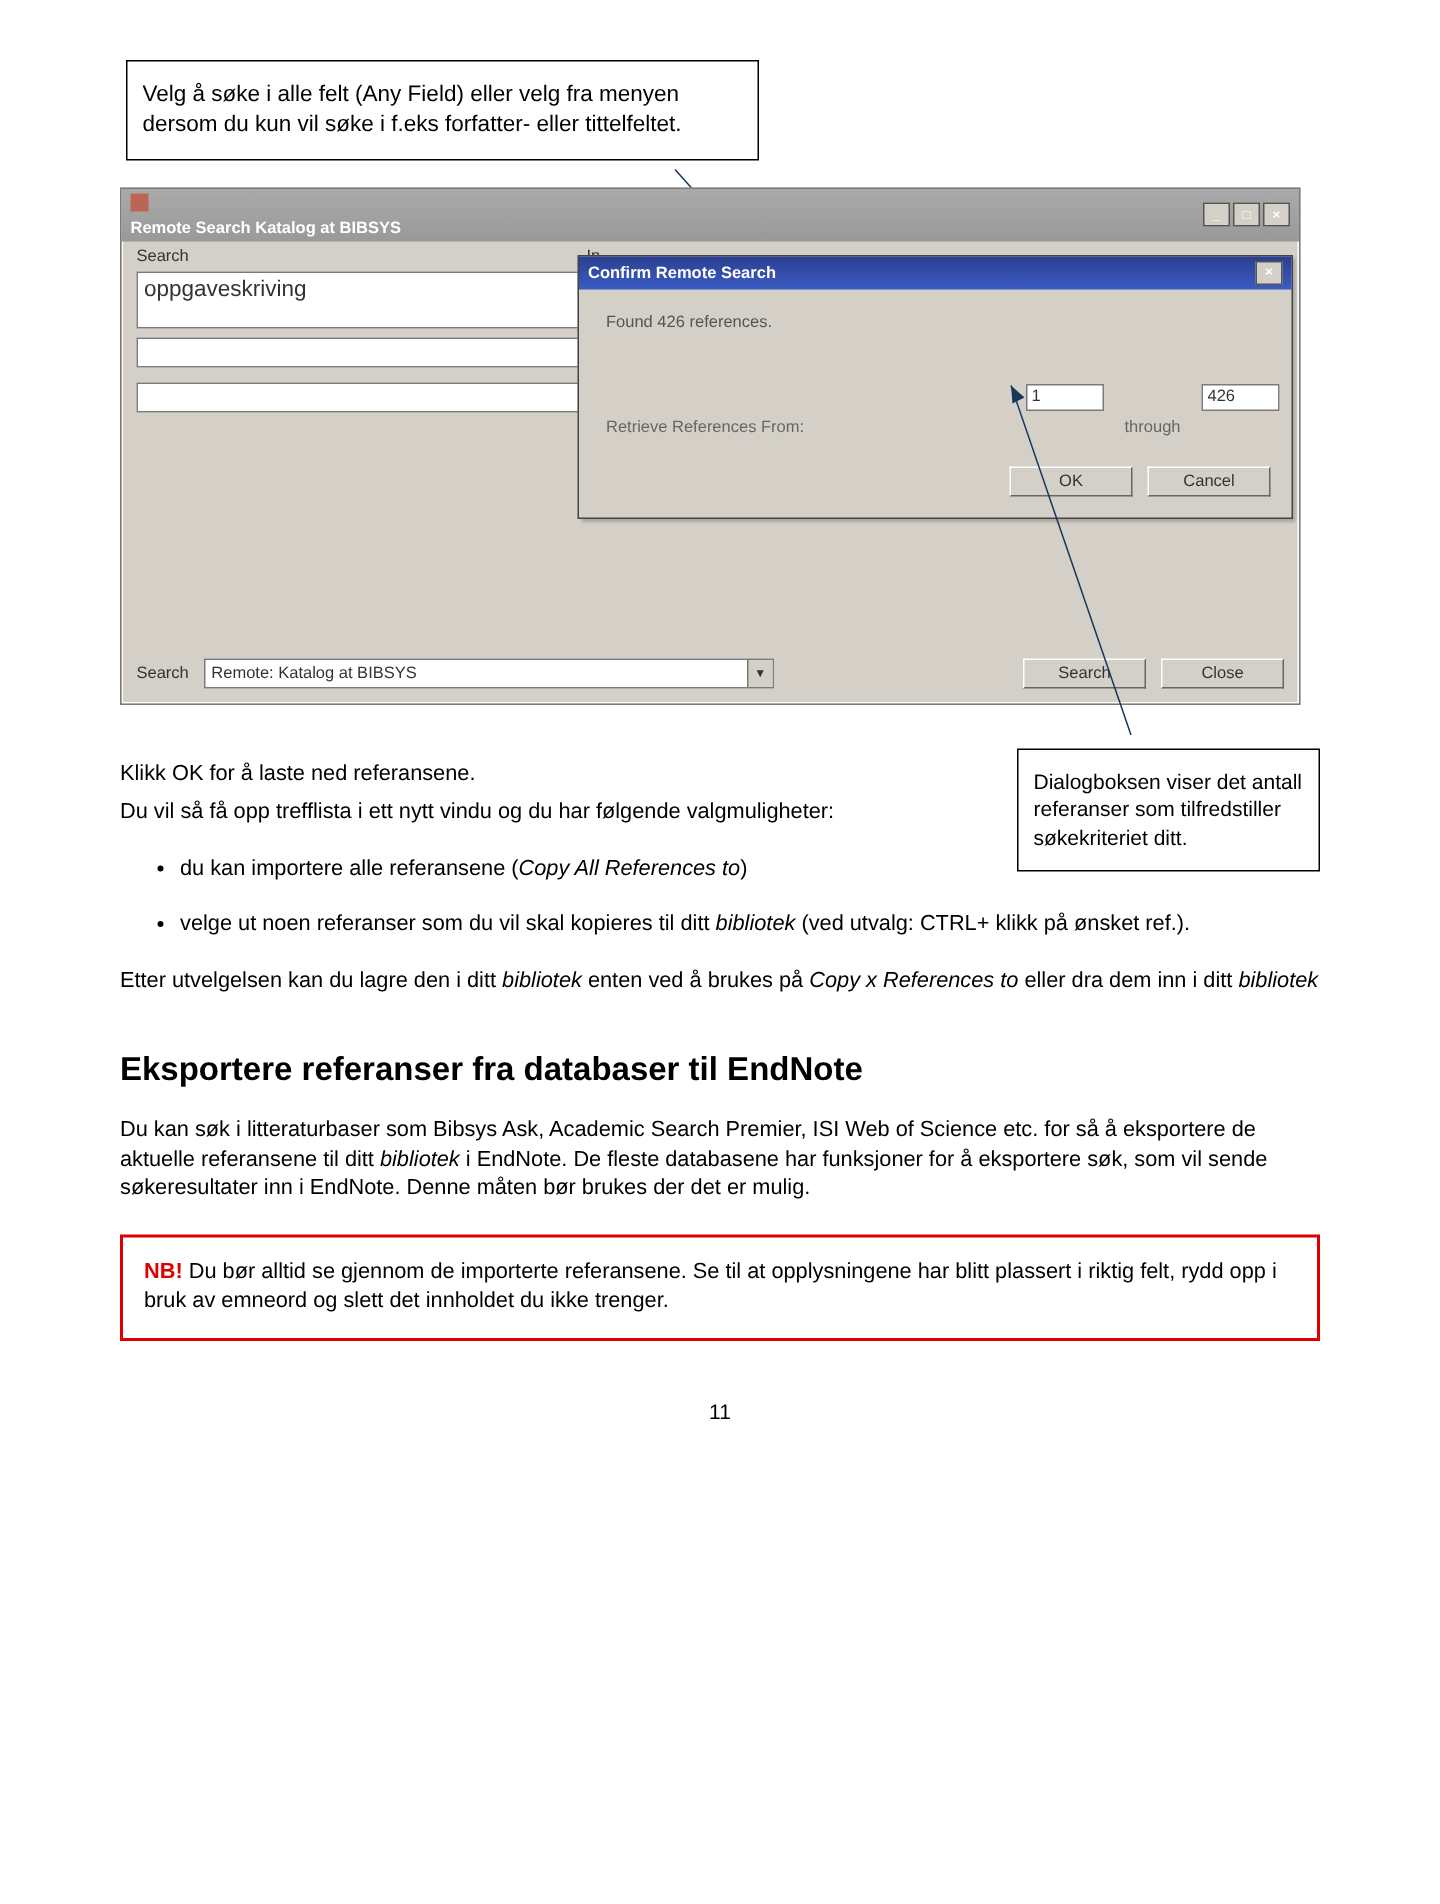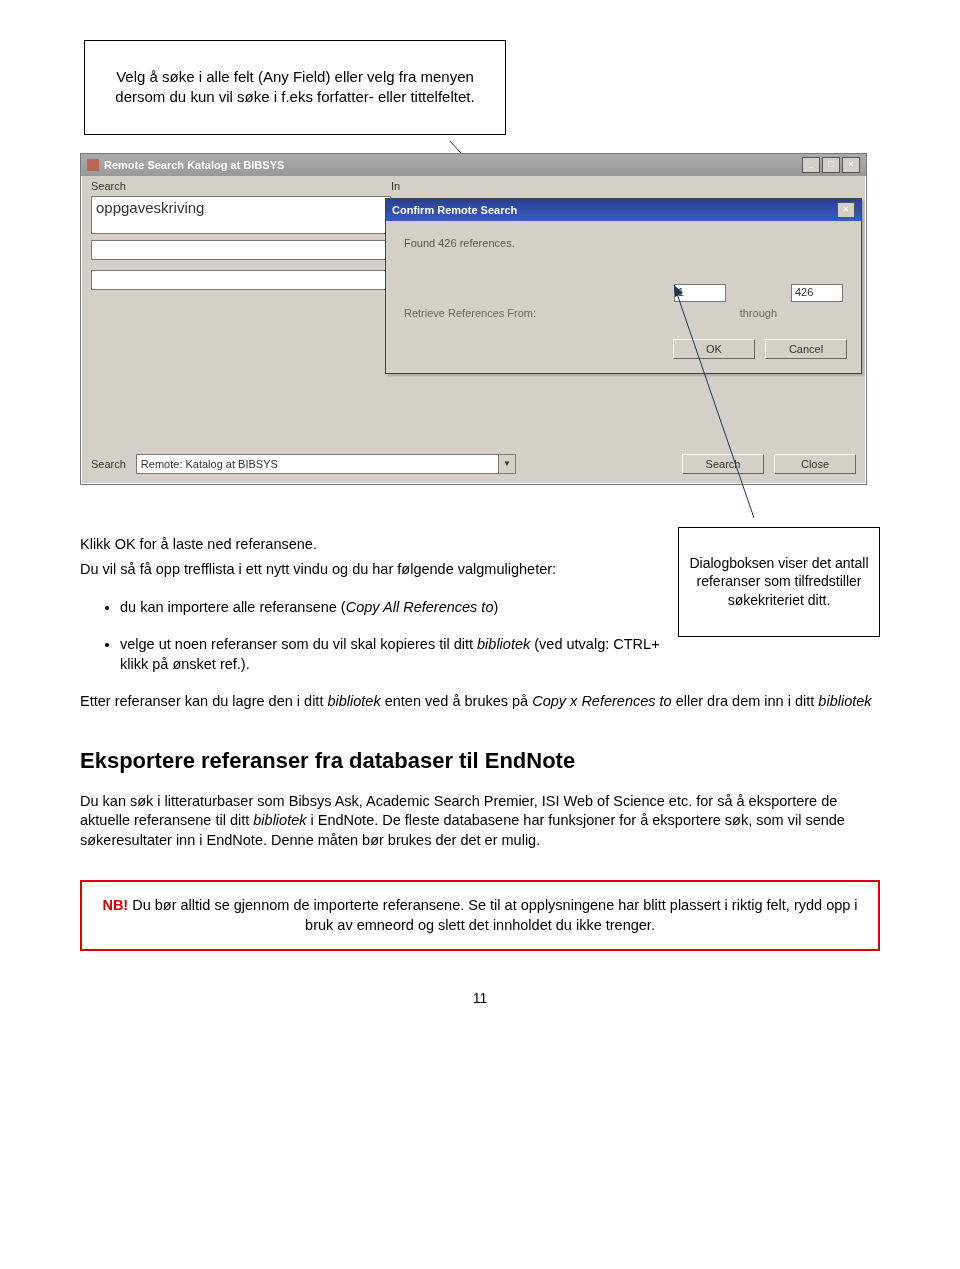--- a/index.html
+++ b/index.html
@@ -7,25 +7,24 @@
     background: #fff;
     margin: 0;
     padding: 40px 80px 40px 80px;
     width: 960px;
     box-sizing: border-box;
     color: #000;
     font-size: 14.5px;
   }
   .callout-box {
     border: 1px solid #000;
-    padding: 26px 10px;
+    padding: 12px 10px;
     display: inline-block;
     font-size: 15px;
     line-height: 1.35;
-    text-align: center;
   }
   .top-callout { margin-left: 4px; width: 400px; }
   .right-callout { float: right; width: 180px; margin-top: -8px; font-size: 14px; }
 
   
   .shot-wrap {
     position: relative;
     margin: 18px 0 10px 0;
     height: 360px;
   }
@@ -42,21 +41,21 @@
   }
   .titlebar {
     background: linear-gradient(#aaa, #999);
     color: #fff;
     padding: 3px 6px;
     display: flex;
     align-items: center;
     justify-content: space-between;
     font-weight: bold;
   }
-  .titlebar .title { display:flex; align-items:flex-start; gap:5px;}
+  .titlebar .title { display:flex; align-items:flex-start; gap:5px;flex-direction:column;}
   .title-icon { width:12px;height:12px;background:#b65; display:inline-block;}
   .winbtns { display:flex; gap:2px; }
   .winbtn {
     width:16px;height:14px;background:#d4d0c8;border:1px solid #555;
     display:flex;align-items:center;justify-content:center;font-size:9px;line-height:1;
   }
   .labels-row { display:flex; padding: 4px 10px 2px 10px; gap: 0; }
   .labels-row .lbl-search { width: 300px; }
   .search-row { display:flex; padding: 2px 10px 6px 10px; gap: 8px; align-items:center; }
   .textbox {
@@ -94,21 +93,21 @@
     border:1px solid #444;
     box-shadow: 2px 2px 2px rgba(0,0,0,.2);
     font-family: Tahoma, Arial, sans-serif;
     font-size:11px; color:#333;
   }
   .dlg-title {
     background: linear-gradient(#2a3f8f, #3b5cc4);
     color:#fff; font-weight:bold; padding:3px 6px;
     display:flex; justify-content:space-between; align-items:center;gap:14px;
   }
-  .dlg-body { padding: 16px 18px 10px 18px; }
+  .dlg-body { padding: 16px 8px 10px 18px; }
   .dlg-row { display:flex; align-items:center; margin-top: 18px; gap: 14px; }
   .dlg-row .lbl { color:#666;margin-top:40px; }
   .numbox { width: 52px; background:#fff; border:1px solid #7a7a7a; height:18px; padding:1px 3px; box-sizing:border-box; font-size:11px;}
   .chk-row { margin-top: 20px; color:#9a9a9a; display:flex; align-items:center; gap:6px; }
   .chk { width:12px;height:12px;border:1px solid #888;background:#eee; display:inline-block;}
   .dlg-btns { display:flex; justify-content:flex-end; gap:10px; padding: 10px 14px 14px 0; }
 
   
   .arrow { position:absolute; pointer-events:none; }
   .arrow svg { overflow:visible; }
@@ -120,23 +119,22 @@
   em, .it { font-style: italic; }
 
   h2.section {
     font-weight: bold;
     font-size: 22px;
     margin: 34px 0 16px 0;
   }
   .red-box {
     border: 2px solid #d00;
     padding: 14px 14px;
-    margin-top: 30px;
+    margin-top: 20px;
     line-height: 1.35;
-    text-align: center;
   }
   .nb { color: #d00; font-weight: bold; }
   .pagenum { text-align:center; margin-top: 38px; font-size: 14px; }
 </style>
 </head>
 <body>
 
 
 
 <div class="callout-box top-callout">Velg å søke i alle felt (Any Field) eller velg fra menyen dersom du kun vil søke i f.eks forfatter- eller tittelfeltet.</div>
@@ -228,21 +226,21 @@
 </div>
 
 <div class="body-text">
   <div class="callout-box right-callout">Dialogboksen viser det antall referanser som tilfredstiller søkekriteriet ditt.</div>
   <p>Klikk OK for å laste ned referansene.</p>
   <p>Du vil så få opp trefflista i ett nytt vindu og du har følgende valgmuligheter:</p>
   <ul class="bullets">
     <li><span>du kan importere alle referansene (</span><span class="it">Copy All References to</span><span>)</span></li>
     <li><span>velge ut noen referanser som du vil skal kopieres til ditt </span><span class="it">bibliotek</span><span> (ved utvalg: CTRL+ klikk på ønsket ref.).</span></li>
   </ul>
-  <p><span>Etter referanser kan du lagre den i ditt </span><span class="it">bibliotek</span><span> enten ved å brukes på </span><span class="it">Copy x References to</span><span> eller dra dem inn i ditt </span><span class="it">bibliotek</span></p>
+  <p><span>Etter utvelgelsen kan du lagre den i ditt </span><span class="it">bibliotek</span><span> enten ved å brukes på </span><span class="it">Copy x References to</span><span> eller dra dem inn i ditt </span><span class="it">bibliotek</span></p>
 
   <h2 class="section">Eksportere referanser fra databaser til EndNote</h2>
 
   <p><span>Du kan søk i litteraturbaser som Bibsys Ask, Academic Search Premier, ISI Web of Science etc. for så å eksportere de aktuelle referansene til ditt </span><span class="it">bibliotek</span><span> i EndNote. De fleste databasene har funksjoner for å eksportere søk, som vil sende søkeresultater inn i EndNote. Denne måten bør brukes der det er mulig.</span></p>
 
   <div class="red-box">
     <span class="nb">NB!</span><span> Du bør alltid se gjennom de importerte referansene. Se til at opplysningene har blitt plassert i riktig felt, rydd opp i bruk av emneord og slett det innholdet du ikke trenger.</span>
   </div>
 
   <div class="pagenum">11</div>

